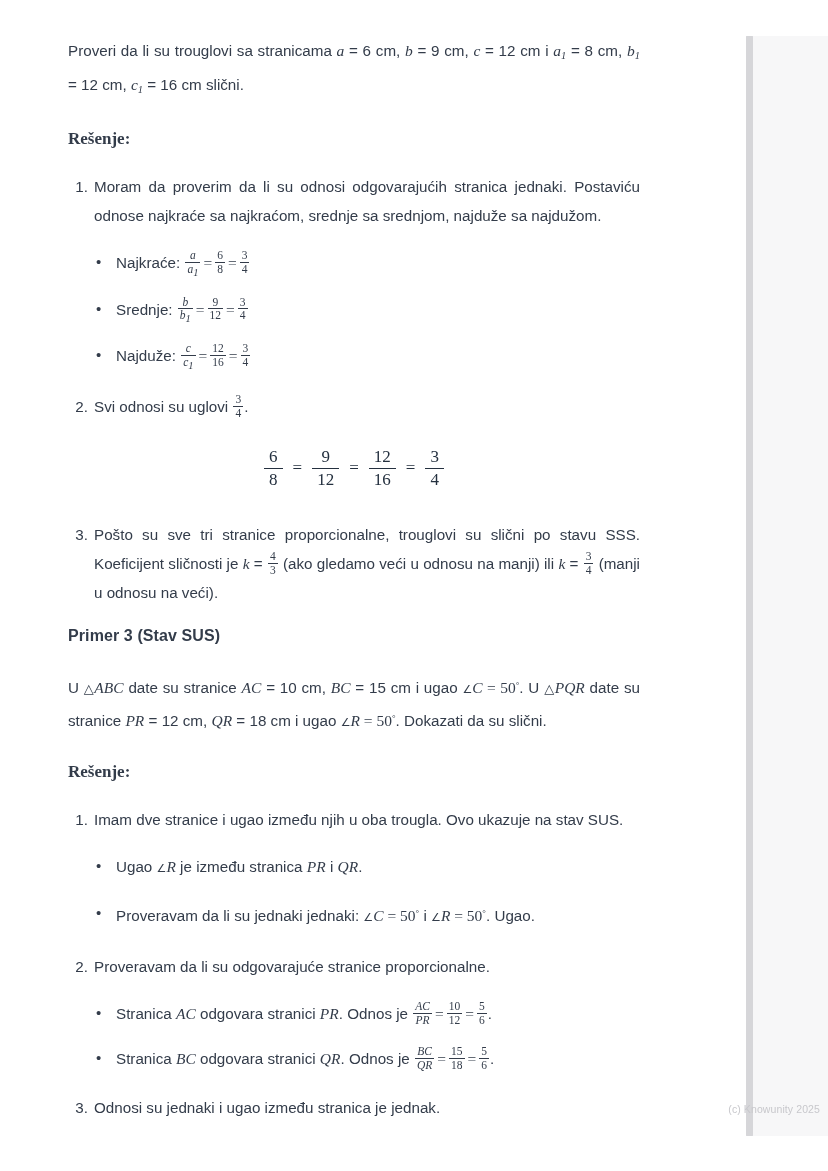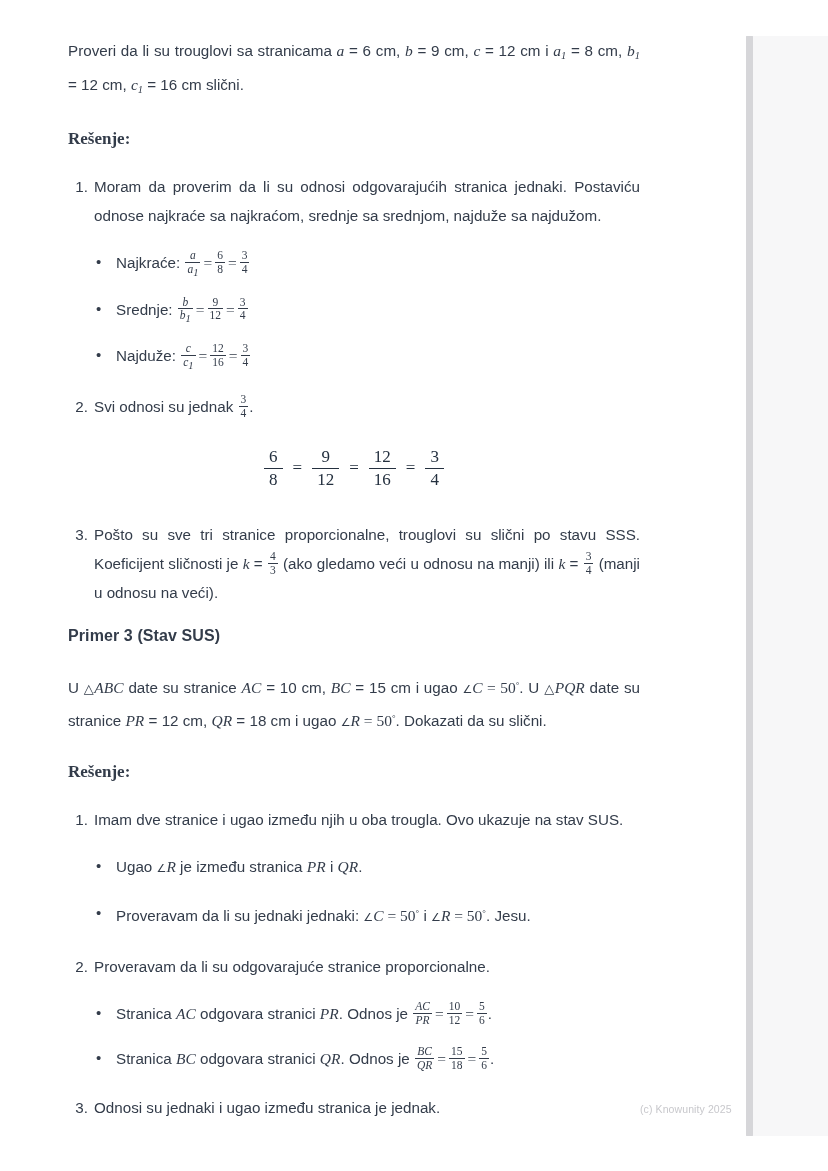--- a/index.html
+++ b/index.html
@@ -188,21 +188,21 @@
     width: 7px;
     height: 1100px;
     background: #d6d6d9;
     border-radius: 1px;
   }
   .footer-note {
     position: absolute;
     left: 640px;
     top: 1103px;
     width: 180px;
-    text-align: left;
+    text-align: right;
     font-size: 10.5px;
     color: #c8c8cc;
     letter-spacing: 0.1px;
   }
 </style>
 </head>
 <body>
 
 <div class="page">
 
@@ -221,21 +221,21 @@
 
     <ul class="bullets">
       <li><span>Najkraće: </span><span class="frac it"><span class="n">a</span><span class="d"><span>a</span><span class="sub">1</span></span></span><span class="mr op">=</span><span class="frac"><span class="n">6</span><span class="d">8</span></span><span class="mr op">=</span><span class="frac"><span class="n">3</span><span class="d">4</span></span></li>
       <li><span>Srednje: </span><span class="frac it"><span class="n">b</span><span class="d"><span>b</span><span class="sub">1</span></span></span><span class="mr op">=</span><span class="frac"><span class="n">9</span><span class="d">12</span></span><span class="mr op">=</span><span class="frac"><span class="n">3</span><span class="d">4</span></span></li>
       <li><span>Najduže: </span><span class="frac it"><span class="n">c</span><span class="d"><span>c</span><span class="sub">1</span></span></span><span class="mr op">=</span><span class="frac"><span class="n">12</span><span class="d">16</span></span><span class="mr op">=</span><span class="frac"><span class="n">3</span><span class="d">4</span></span></li>
     </ul>
 
     <ol class="steps">
       <li>
         <span class="num">2.</span>
-        <span>Svi odnosi su jednak </span><span class="frac"><span class="n">3</span><span class="d">4</span></span><span>.</span>
+        <span>Svi odnosi su uglovi </span><span class="frac"><span class="n">3</span><span class="d">4</span></span><span>.</span>
       </li>
     </ol>
 
     <div class="display-eq">
       <span class="dfrac"><span class="n">6</span><span class="d">8</span></span><span class="eqsign">=</span><span class="dfrac"><span class="n">9</span><span class="d">12</span></span><span class="eqsign">=</span><span class="dfrac"><span class="n">12</span><span class="d">16</span></span><span class="eqsign">=</span><span class="dfrac"><span class="n">3</span><span class="d">4</span></span>
     </div>
 
     <ol class="steps">
       <li>
         <span class="num">3.</span>
@@ -251,21 +251,21 @@
 
     <ol class="steps">
       <li>
         <span class="num">1.</span>
         <span>Imam dve stranice i ugao između njih u oba trougla. Ovo ukazuje na stav SUS.</span>
       </li>
     </ol>
 
     <ul class="bullets">
       <li><span>Ugao </span><span class="ang">∠</span><span class="m">R</span><span> je između stranica </span><span class="m">PR</span><span> i </span><span class="m">QR</span><span>.</span></li>
-      <li><span>Proveravam da li su jednaki jednaki: </span><span class="ang">∠</span><span class="m">C</span><span class="mr"> = 50</span><span class="deg">°</span><span> i </span><span class="ang">∠</span><span class="m">R</span><span class="mr"> = 50</span><span class="deg">°</span><span>. Jesu.</span></li>
+      <li><span>Proveravam da li su jednaki jednaki: </span><span class="ang">∠</span><span class="m">C</span><span class="mr"> = 50</span><span class="deg">°</span><span> i </span><span class="ang">∠</span><span class="m">R</span><span class="mr"> = 50</span><span class="deg">°</span><span>. Ugao.</span></li>
     </ul>
 
     <ol class="steps">
       <li>
         <span class="num">2.</span>
         <span>Proveravam da li su odgovarajuće stranice proporcionalne.</span>
       </li>
     </ol>
 
     <ul class="bullets">

